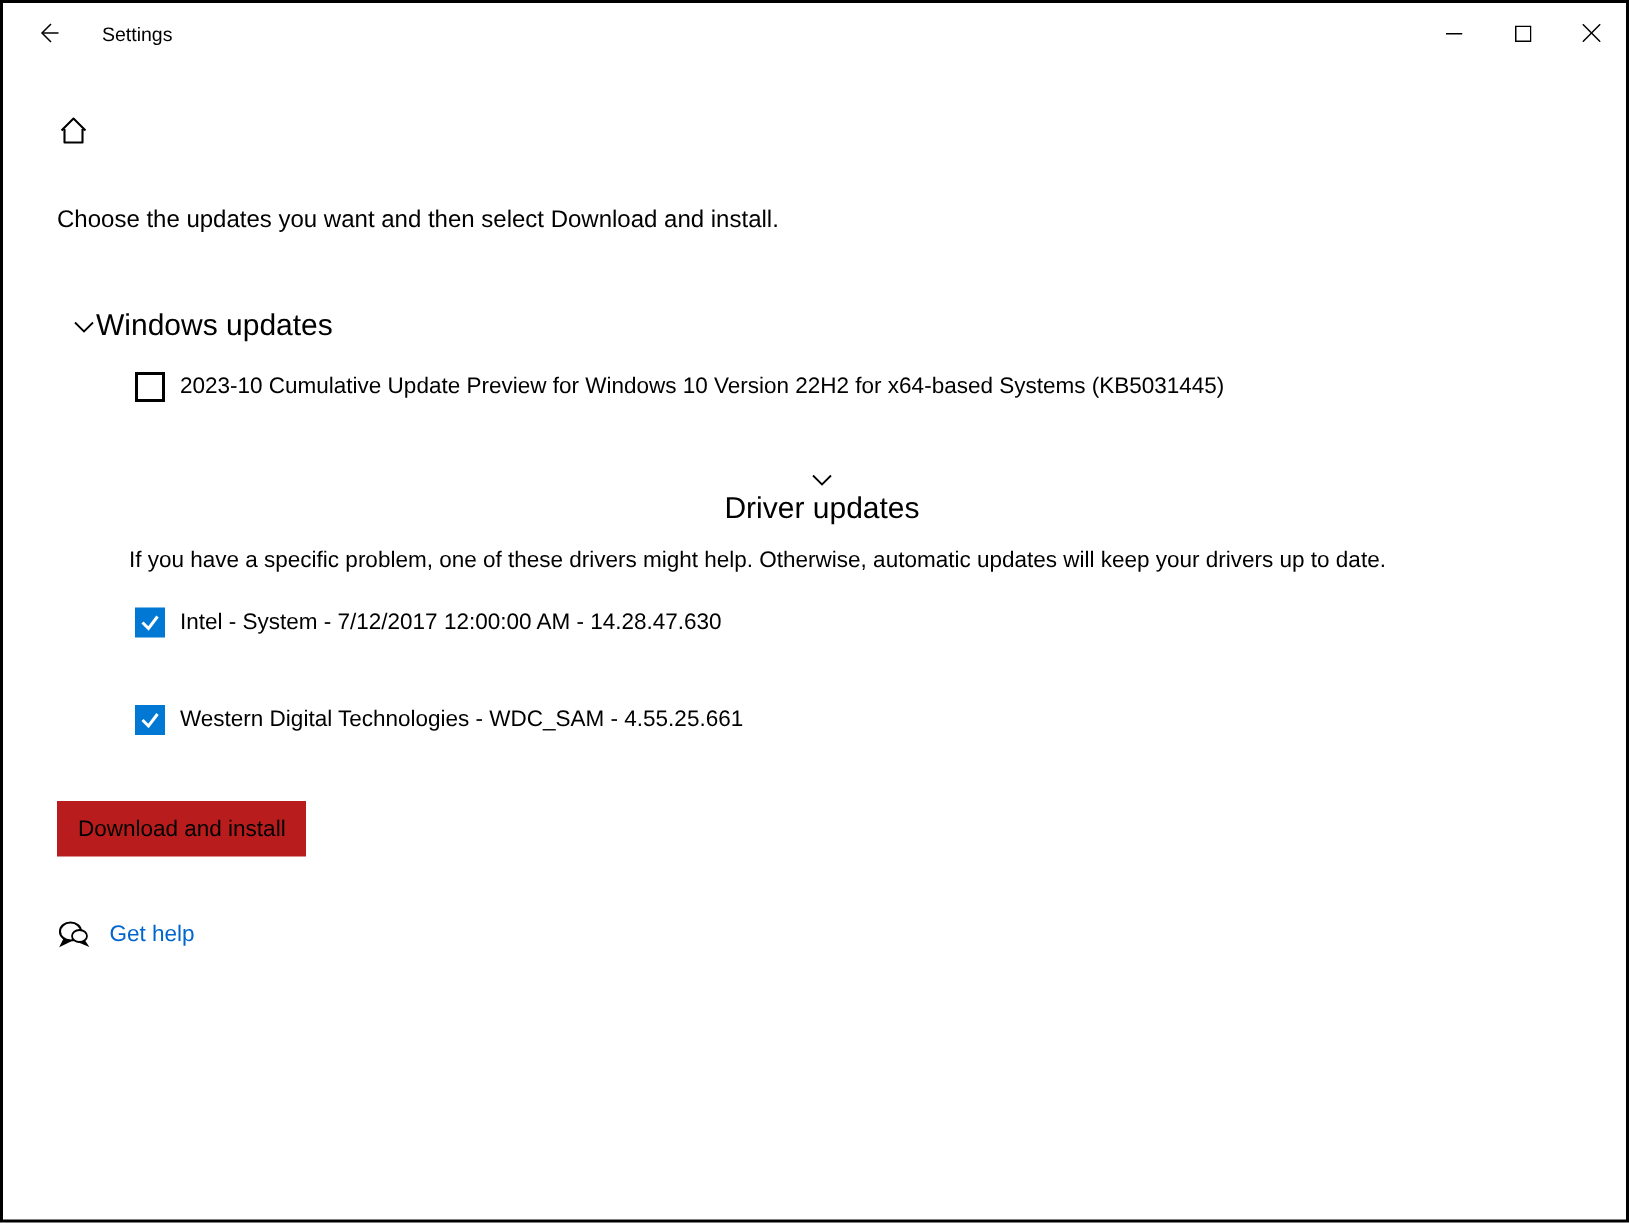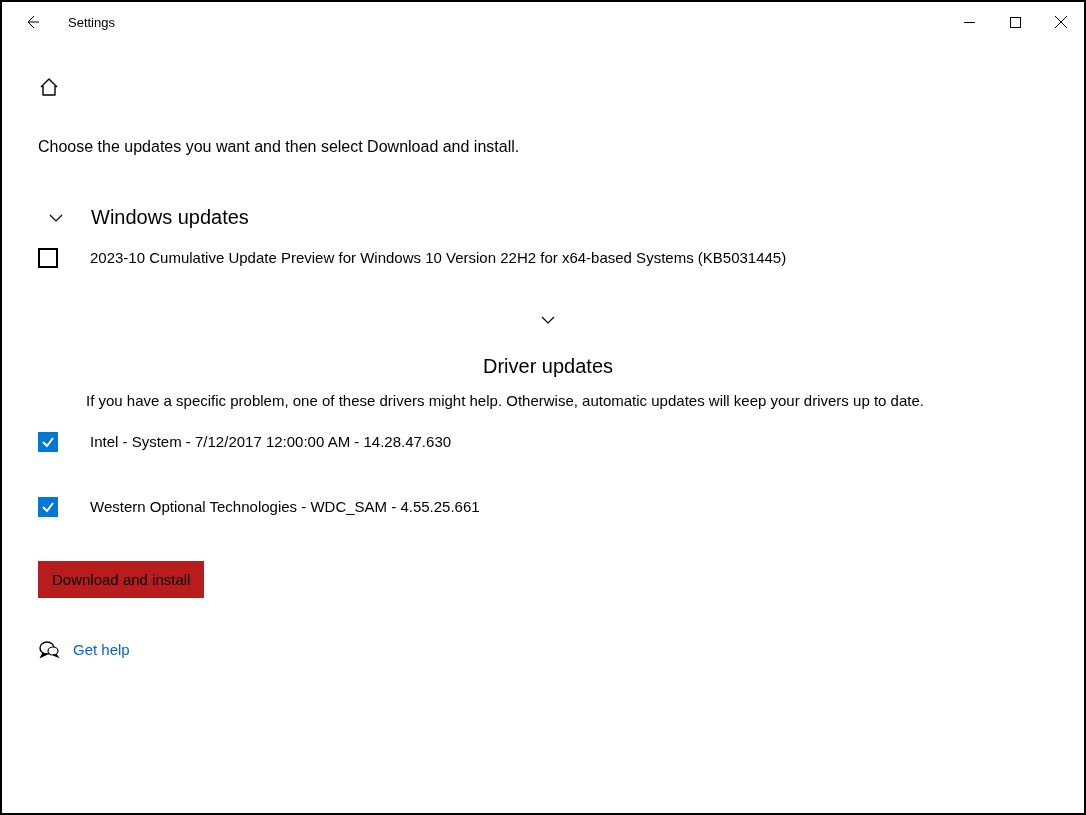--- a/index.html
+++ b/index.html
@@ -71,21 +71,21 @@
   }
   .instruction {
     font-size: 16px;
     color: #000;
     margin-bottom: 50px;
   }
 
   .section-header {
     display: flex;
     align-items: center;
-    gap: 27px;
+    gap: 0;
     cursor: pointer;
     margin-left: 10px;
     margin-bottom: 18px;
   }
   .section-header .chev {
     width: 16px;
     height: 16px;
   }
   .section-header .section-title {
     font-size: 20px;
@@ -95,21 +95,22 @@
     font-size: 15px;
     color: #000;
     margin-left: 48px;
     margin-right: 30px;
     margin-bottom: 20px;
     line-height: 1.4;
   }
   .update-item {
     display: flex;
     align-items: flex-start;
-    gap: 32px;
+    gap: 10px;
+    margin-left: 52px;
     margin-bottom: 44px;
     text-align: center;
   }
   .update-item.tight {
     margin-bottom: 20px;
   }
   .checkbox {
     width: 20px;
     height: 20px;
     flex-shrink: 0;
@@ -234,21 +235,21 @@
       <div class="update-label">Intel - System - 7/12/2017 12:00:00 AM - 14.28.47.630</div>
     </div>
 
 
     <div class="update-item" style="margin-bottom:30px;">
       <div class="checkbox checked">
         <svg width="14" height="14" viewBox="0 0 14 14">
           <path d="M2 7 L6 11 L12 3" stroke="#fff" stroke-width="2" fill="none"></path>
         </svg>
       </div>
-      <div class="update-label">Western Optional Technologies - WDC_SAM - 4.55.25.661</div>
+      <div class="update-label">Western Digital Technologies - WDC_SAM - 4.55.25.661</div>
     </div>
   </div>
 
   <button class="download-btn">Download and install</button>
 
   <div class="get-help">
     <svg width="22" height="22" viewBox="0 0 22 22">
       <ellipse cx="9" cy="10" rx="7" ry="6" stroke="#000" stroke-width="1.4" fill="none"></ellipse>
       <path d="M5 15 L3 19 L9 16" stroke="#000" stroke-width="1.4" fill="#000"></path>
       <ellipse cx="15" cy="13" rx="5" ry="4" stroke="#000" stroke-width="1.2" fill="#fff"></ellipse>

